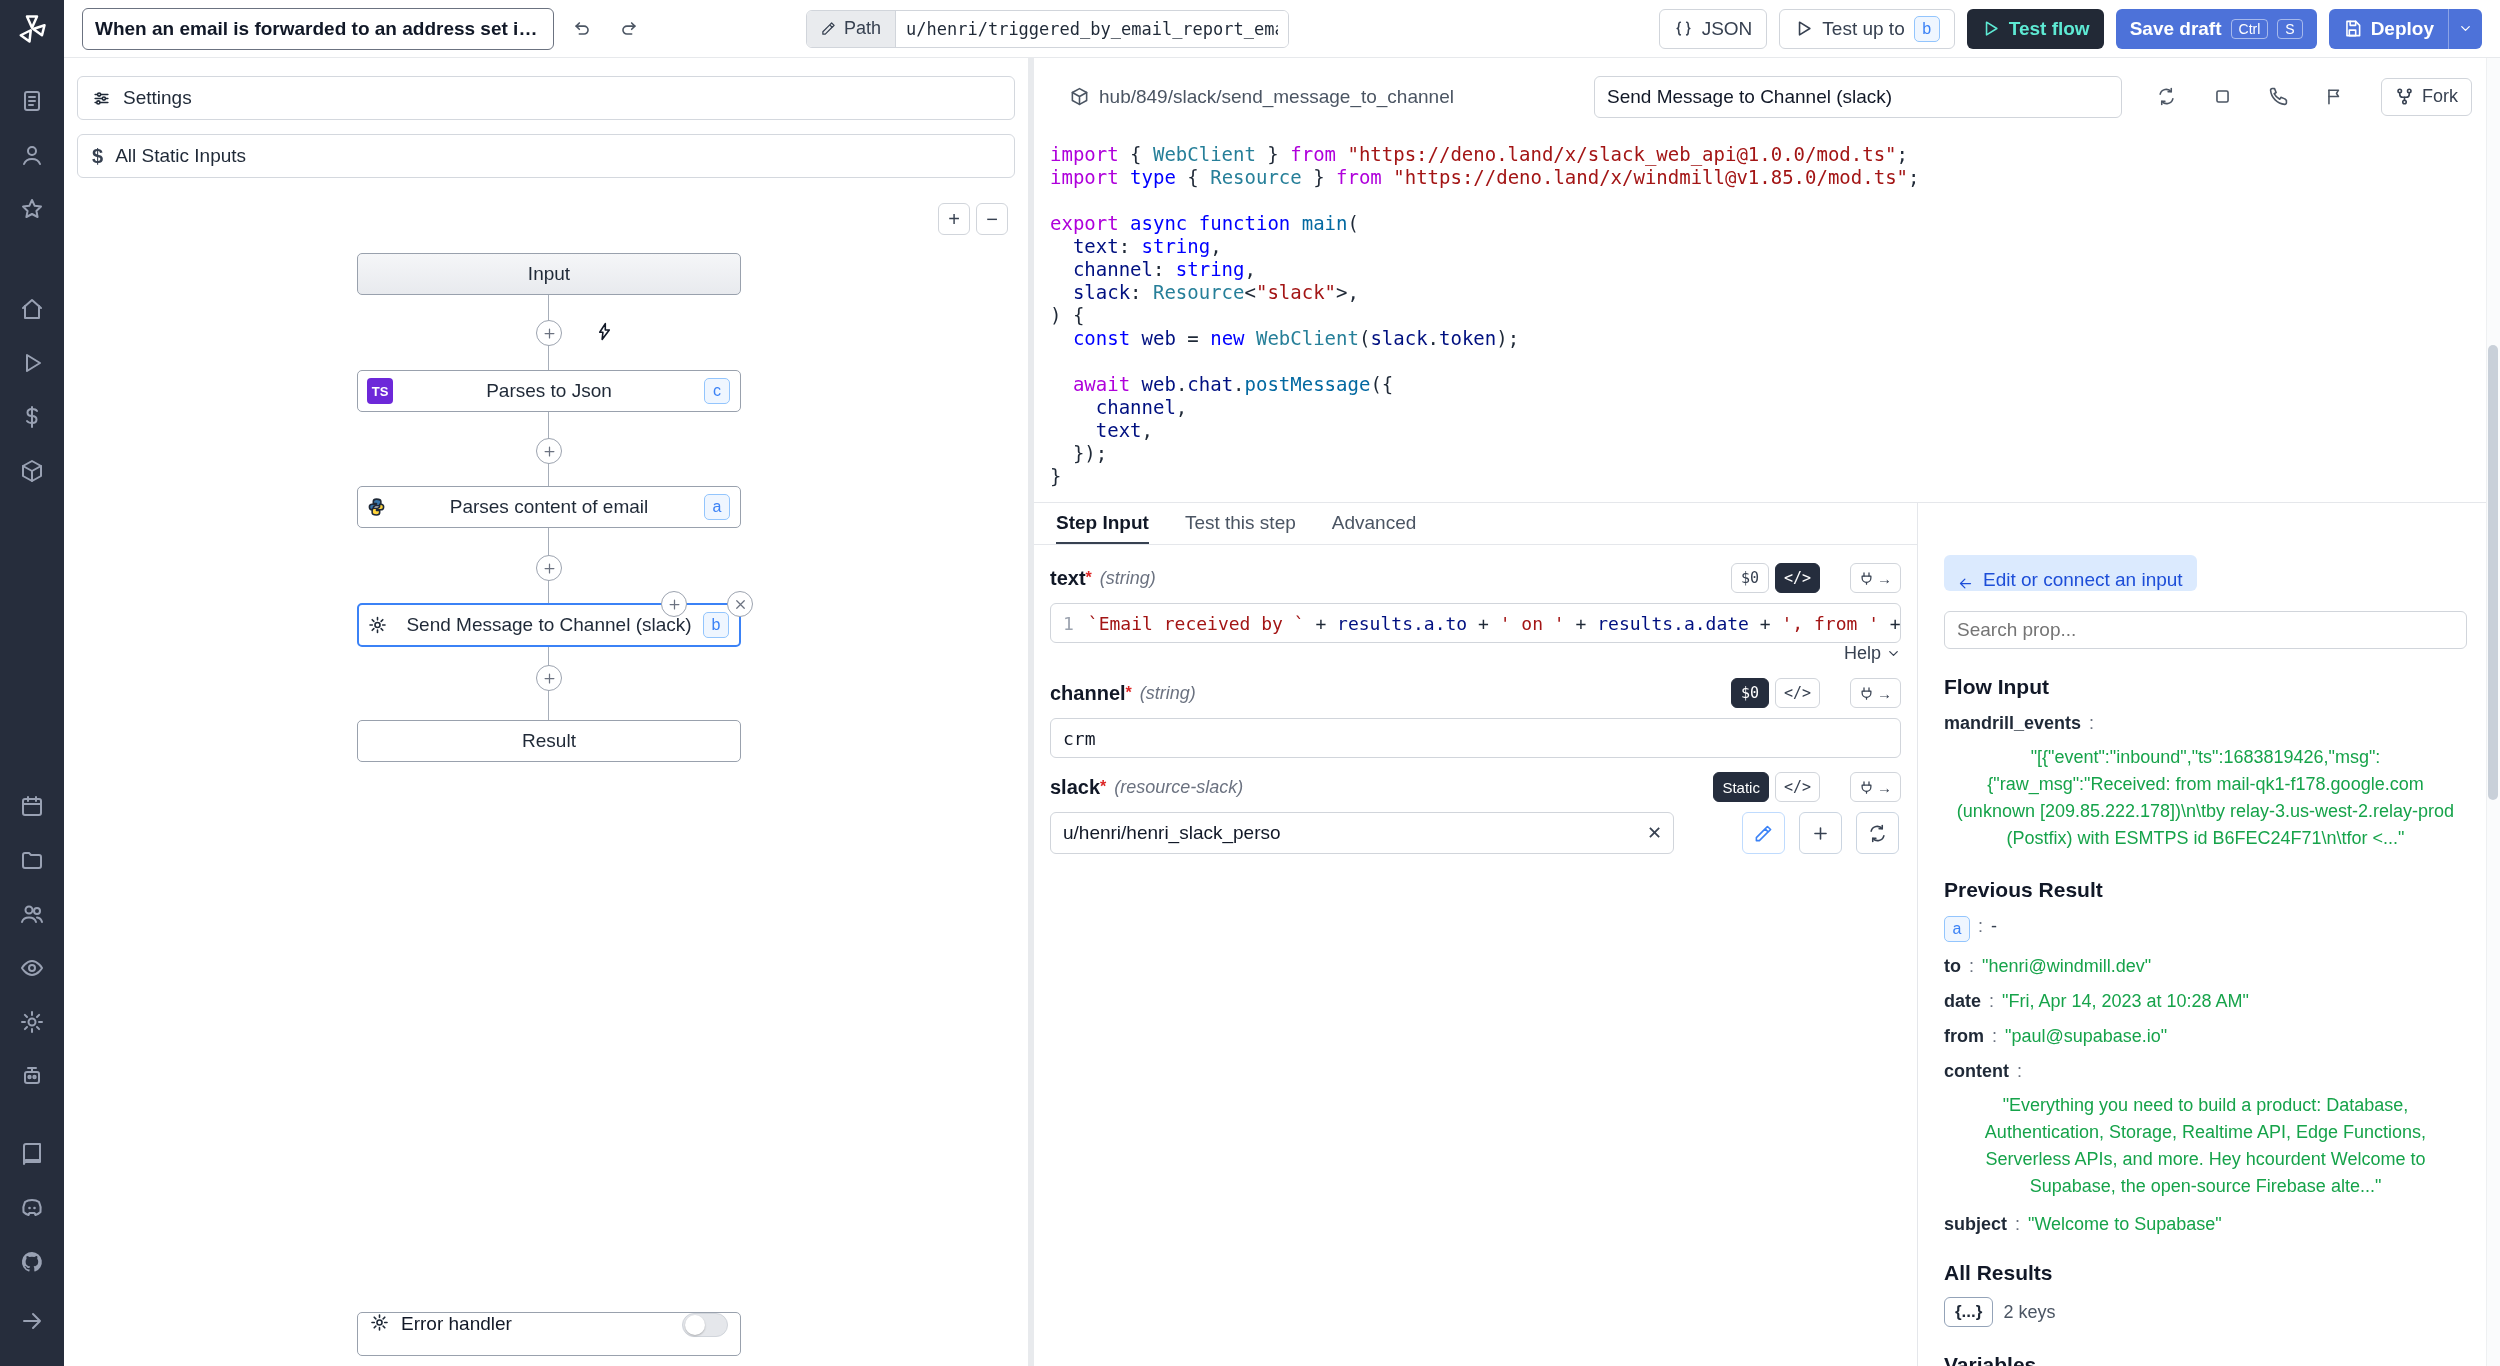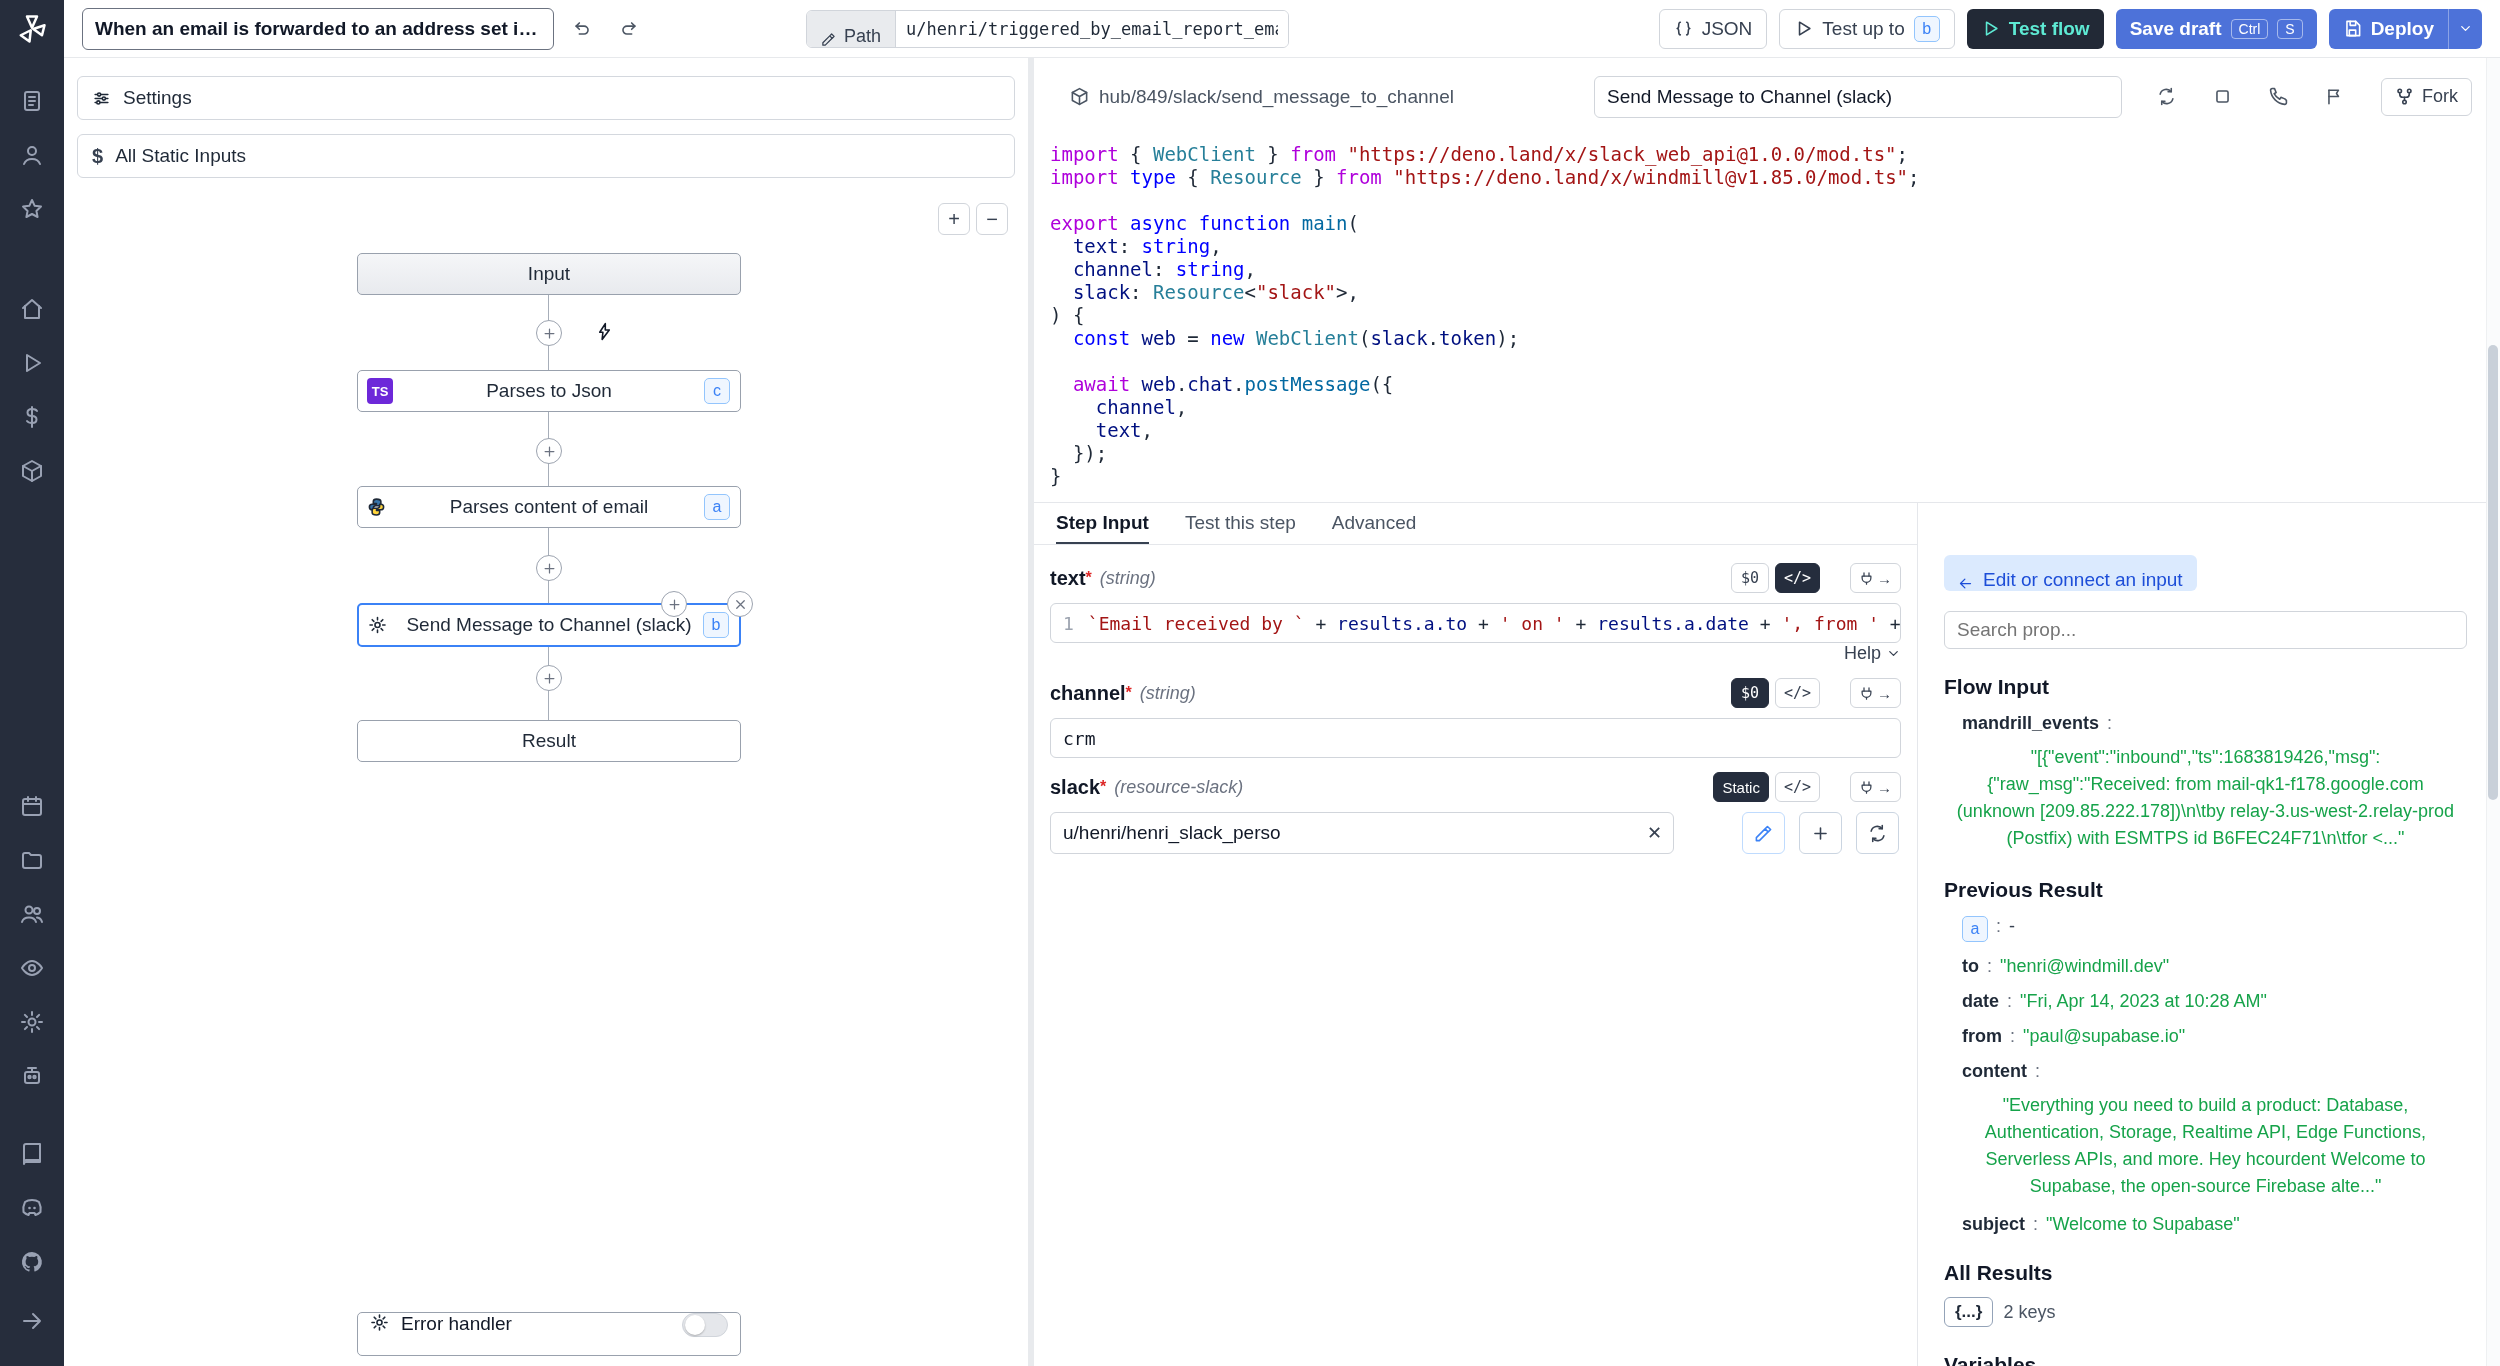--- a/index.html
+++ b/index.html
@@ -13,21 +13,21 @@
 .sb-logo{color:#fff;margin-bottom:28px}
 .sb-icon{color:#99a1b3;margin:13px 0;cursor:pointer}
 .sb-spacer{flex:1}
 .sb-gap{height:46px}
 
 .main{flex:1;display:flex;flex-direction:column;min-width:0}
 .topbar{height:58px;display:flex;align-items:center;padding:0 18px;gap:10px;border-bottom:1px solid #e7e9ec;flex-shrink:0}
 .title-input{width:472px;height:42px;border:1px solid #6b7280;border-radius:6px;padding:0 12px;font-size:19px;font-weight:600;color:#111827;font-family:"Liberation Sans",sans-serif;white-space:nowrap;overflow:hidden;text-overflow:ellipsis}
 .icon-btn{width:36px;height:36px;display:flex;align-items:center;justify-content:center;color:#4b5563;border-radius:6px;background:transparent;border:none;cursor:pointer}
 .path-group{display:flex;margin-left:150px;height:38px;border:1px solid #d1d5db;border-radius:6px;overflow:hidden}
-.path-label{display:flex;align-items:flex-end;gap:8px;padding:0 14px;background:#e9ebee;color:#374151;font-size:18px;border-right:1px solid #d1d5db}
+.path-label{display:flex;align-items:center;gap:8px;padding:0 14px;background:#e9ebee;color:#374151;font-size:18px;border-right:1px solid #d1d5db}
 .path-input{width:392px;border:none;outline:none;font-family:"DejaVu Sans Mono",monospace;font-size:17px;color:#1f2937;padding:0 10px}
 .topbar-right{margin-left:auto;display:flex;align-items:center;gap:12px}
 .btn{height:40px;border-radius:6px;display:inline-flex;align-items:center;gap:9px;padding:0 14px;font-size:19px;border:none;cursor:pointer;font-family:inherit}
 .btn.outline{border:1px solid #d1d5db;background:#fff;color:#374151}
 .btn.dark{background:#222936;color:#5eead4;font-weight:600}
 .btn.primary{background:#4d72d9;color:#fff;font-weight:600}
 .kbd{border:1px solid rgba(255,255,255,.5);border-radius:4px;padding:1px 7px;font-size:14px;font-weight:400}
 .mini-badge{min-width:26px;height:26px;border:1px solid #93c5fd;background:#eff6ff;color:#3b82f6;border-radius:5px;display:inline-flex;align-items:center;justify-content:center;font-size:16px}
 .split{display:flex}
 .split .btn{border-radius:6px 0 0 6px}
@@ -90,21 +90,21 @@
 .clear-x{position:absolute;right:12px;top:50%;transform:translateY(-50%);color:#374151;font-size:18px;cursor:pointer;background:none;border:none}
 .sq-btn{width:43px;height:42px;border:1px solid #cbd5e1;border-radius:6px;display:flex;align-items:center;justify-content:center;color:#374151;background:#fff;cursor:pointer}
 .sq-btn.accent{color:#3b82f6;border-color:#bfdbfe}
 .res-gap{width:68px}
 .btn-gap{width:14px}
 
 .props-panel{width:575px;position:relative;padding:52px 26px 0;overflow:hidden;flex-shrink:0}
 .edit-btn{display:inline-flex;gap:10px;align-items:flex-end;background:#dbeafe;color:#1d4ed8;border:none;border-radius:6px;height:36px;padding:0 14px;font-size:19px;font-weight:500;cursor:pointer}
 .search-input{margin-top:16px;width:100%;height:38px;border:1px solid #d1d5db;border-radius:6px;padding:0 12px;font-size:19px;color:#374151;font-family:inherit}
 .section-title{margin-top:26px;font-size:21px;font-weight:700;color:#111827}
-.key-row{margin:14px 0 0 18px;font-size:18px;display:flex;gap:8px;align-items:flex-start;flex-wrap:wrap}
+.key-row{margin:14px 0 0 0;font-size:18px;display:flex;gap:8px;align-items:flex-start;flex-wrap:wrap}
 .pkey{font-weight:600;color:#1f2937}
 .pcolon{color:#6b7280}
 .pval{color:#16a34a}
 .pdash{color:#374151}
 .pcenter{margin:10px 4px 0;text-align:center;color:#16a34a;font-size:18px;line-height:27px;word-break:break-word}
 .a-badge{width:26px;height:26px;border:1px solid #93c5fd;background:#eff6ff;color:#3b82f6;border-radius:5px;display:inline-flex;align-items:center;justify-content:center;font-size:16px}
 .brace-chip{display:inline-flex;align-items:center;justify-content:center;height:30px;padding:0 10px;border:1.5px solid #94a3b8;border-radius:6px;font-size:17px;color:#1f2937;font-weight:600;background:#fff;cursor:pointer}
 .chip-row{margin-top:12px;display:flex;gap:10px;align-items:center;color:#4b5563;font-size:18px}
 
 .scroll-track{position:absolute;right:0;top:0;bottom:0;width:14px;background:#fafbfc;border-left:1px solid #eef0f2;z-index:5}

